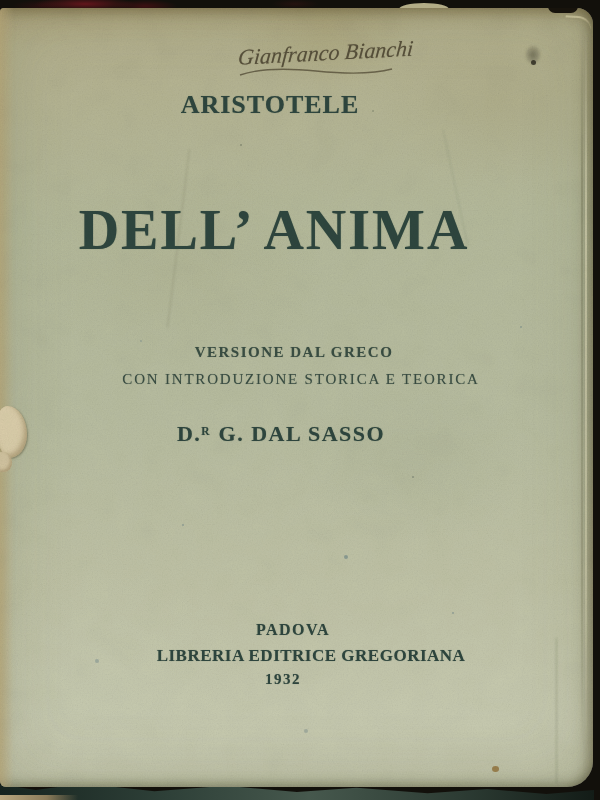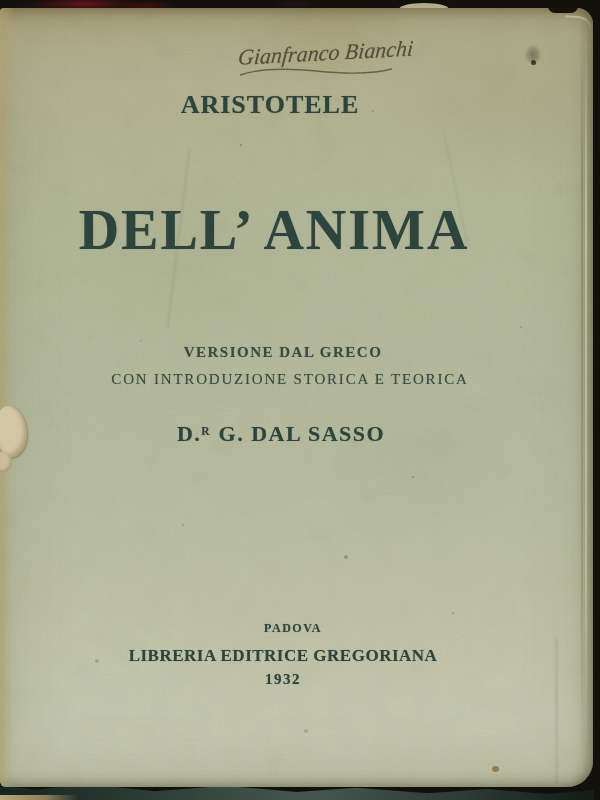--- a/index.html
+++ b/index.html
@@ -91,38 +91,38 @@
   
   .pages-band{position:absolute;left:0;right:6px;bottom:0;height:21px;z-index:1;
     background:linear-gradient(90deg,#17241f,#2e4038 28%,#46584d 52%,#2c3b33 78%,#131c17);
     clip-path:polygon(0 25%,6% 52%,14% 22%,26% 58%,38% 32%,50% 62%,60% 42%,72% 68%,82% 48%,92% 72%,100% 52%,100% 100%,0 100%);}
   .bottom-sliver{position:absolute;left:0;bottom:0;width:78px;height:5px;z-index:3;
     background:linear-gradient(90deg,#bba880,#8c7c5a 60%,transparent);}
 
   
   .line{position:absolute;left:0;width:560px;text-align:center;white-space:nowrap;}
   .ink{color:#2e463e;text-shadow:0 0 1px rgba(44,66,56,0.45);}
-  .ink-soft{color:#3a4e43;text-shadow:0 0 1px rgba(52,72,60,0.4);}
+  .ink-soft{color:#3a4e43;text-shadow:0 0 1px rgba(52,72,60,0.4);padding-left:11px;}
 
   .sig{position:absolute;left:238px;top:30px;width:260px;
     font-style:italic;font-size:22px;color:#57503a;letter-spacing:0px;
     transform:rotate(-3deg) skewX(-8deg);text-shadow:0 0 1px rgba(80,72,52,0.4);}
   .sig-flourish{position:absolute;left:236px;top:56px;}
 
   .author-line{top:82px;font-size:26px;font-weight:bold;letter-spacing:1px;width:540px;}
   .title-line{top:190px;font-size:56px;font-weight:bold;letter-spacing:2px;width:548px;}
   .subtitle-line{top:274px;font-size:23px;font-weight:bold;letter-spacing:3px;width:550px;}
   .ed1{top:336px;font-size:15px;font-weight:bold;letter-spacing:1.5px;width:566px;}
   .ed2{top:363px;font-size:15px;font-weight:normal;letter-spacing:1.8px;width:580px;}
   .ed3{top:394px;font-size:11px;font-weight:bold;letter-spacing:2px;width:566px;}
   .translator-line{top:413px;font-size:22px;font-weight:bold;letter-spacing:1.5px;width:562px;}
   .translator-line sup{font-size:0.52em;vertical-align:0.55em;letter-spacing:0;}
   .translator-rest{margin-left:9px;}
-  .imprint-city{top:613px;font-size:12px;font-weight:bold;letter-spacing:1.5px;width:586px;}
-  .imprint-pub{top:638px;font-size:17px;font-weight:bold;letter-spacing:0.5px;width:566px;}
+  .imprint-city{top:613px;font-size:16px;font-weight:bold;letter-spacing:1.5px;width:586px;}
+  .imprint-pub{top:638px;font-size:17px;font-weight:bold;letter-spacing:0.5px;width:566px;margin-left:28px;}
   .imprint-year{top:663px;font-size:15px;font-weight:bold;letter-spacing:1.5px;width:566px;text-align:center;}
 </style>
 </head>
 <body>
 
 <div class="photo">
 
   <div class="top-bump"></div>
 
   <div class="cover">

